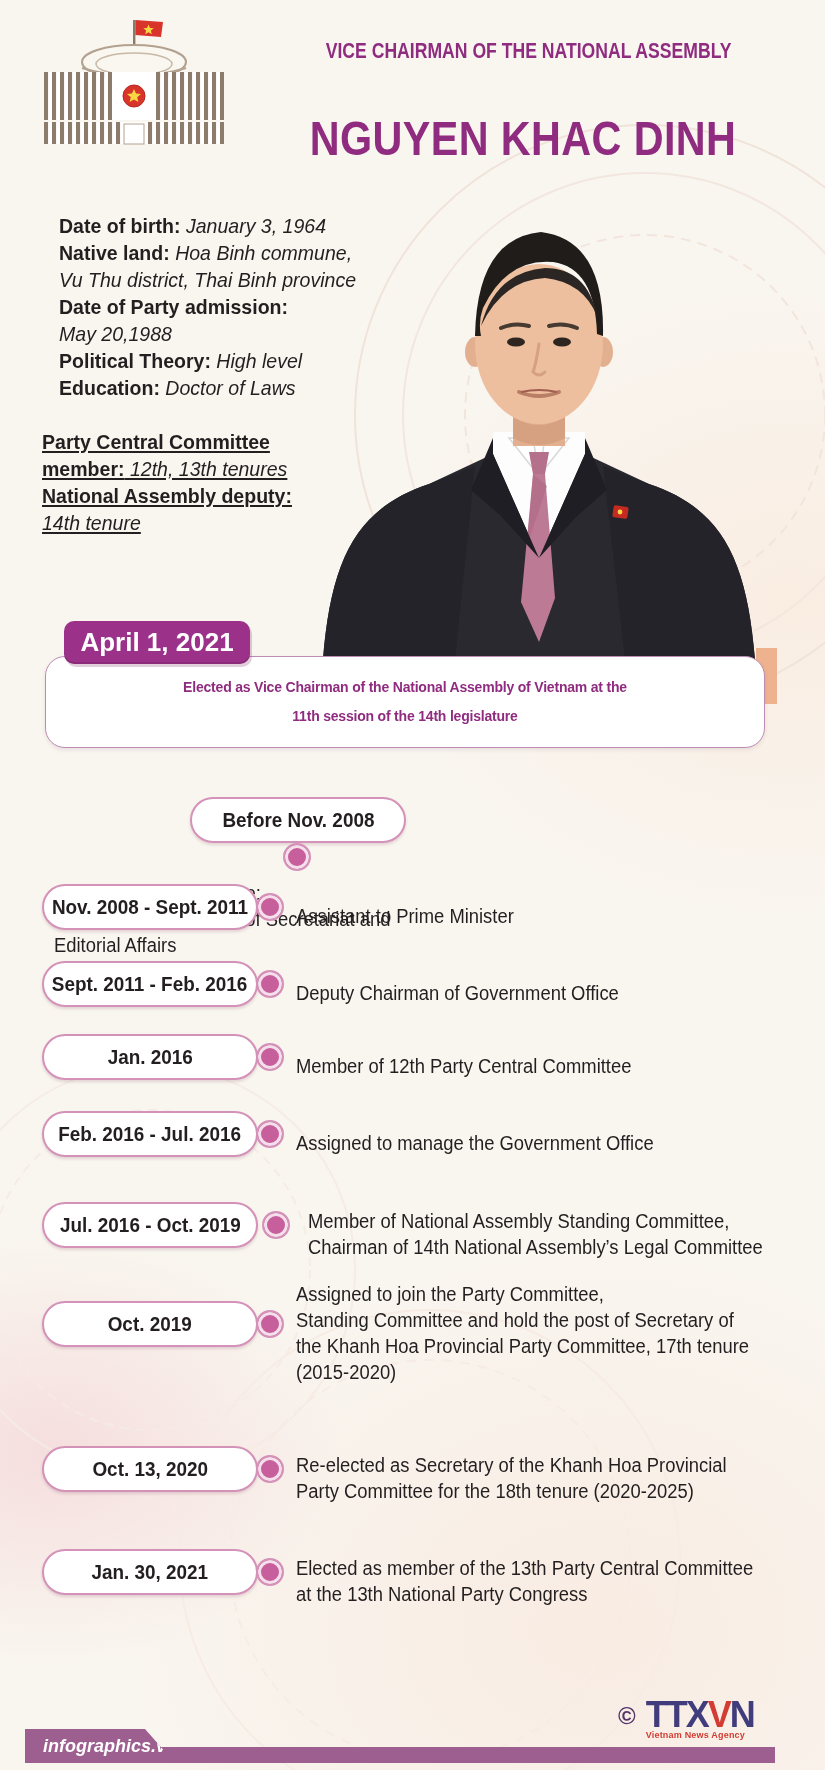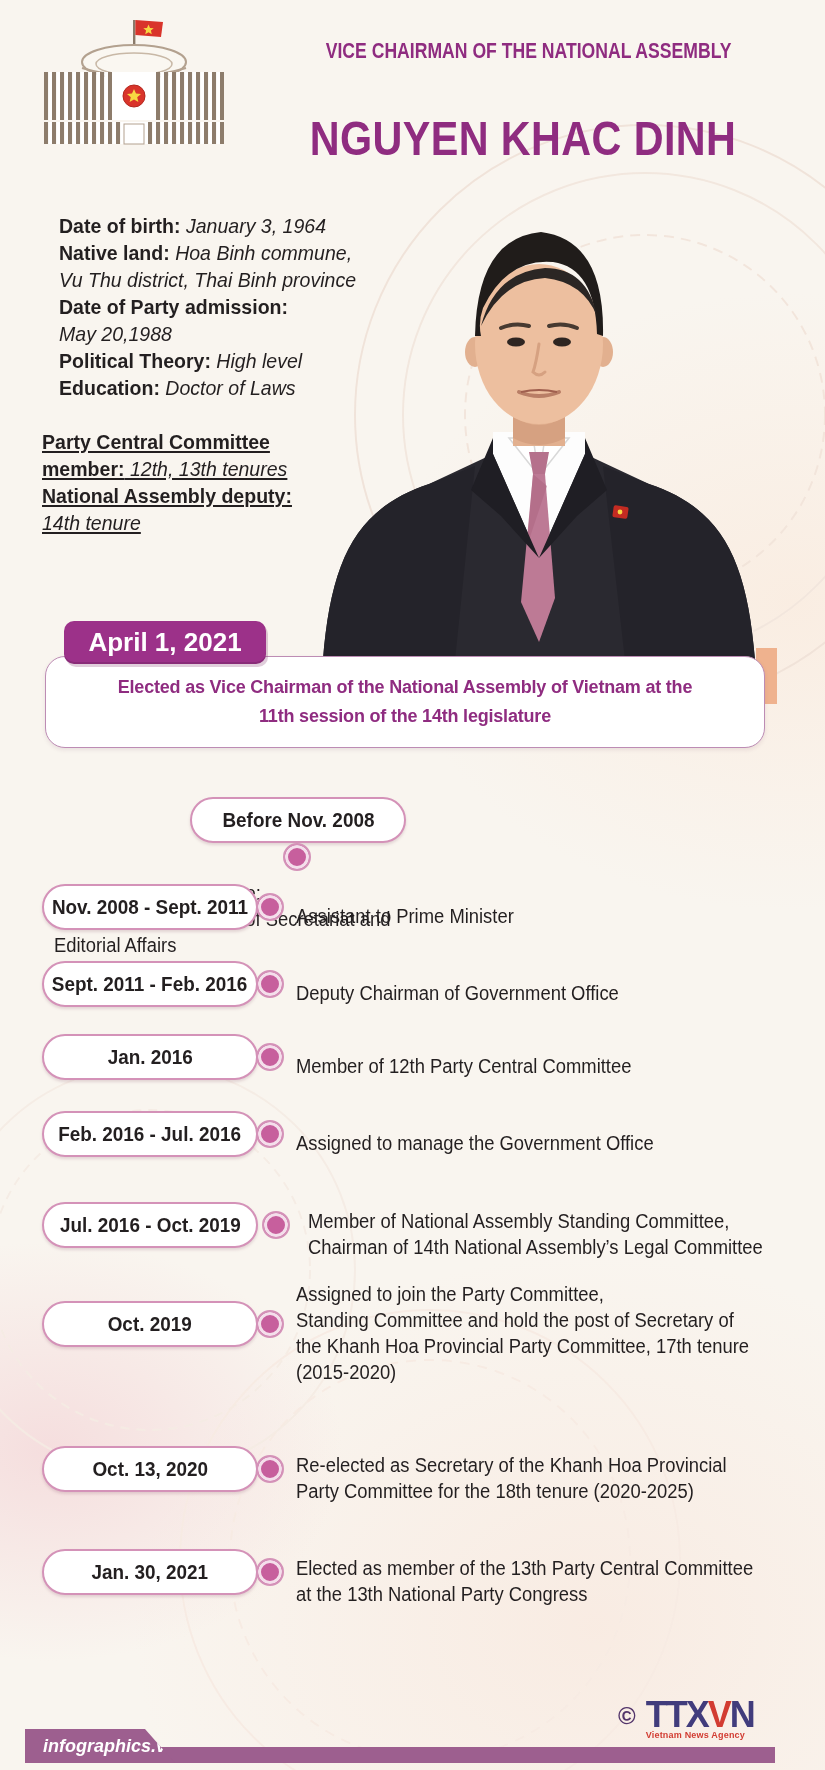--- a/index.html
+++ b/index.html
@@ -27,23 +27,23 @@
   .bio .line{transform:scaleX(0.93);transform-origin:left center;white-space:nowrap;}
   .bio b{font-style:normal;font-weight:bold;color:#231f20;}
   .bio i{font-style:italic;font-weight:normal;}
   
   .photo{position:absolute;left:295px;top:176px;width:488px;height:484px;z-index:2;}
   
   .accent{position:absolute;left:756px;top:648px;width:21px;height:56px;background:var(--salmon);z-index:2;}
   .highlight-box{position:absolute;left:45px;top:656px;width:718px;height:90px;background:#fff;
     border:1px solid #bd8cb4;border-radius:20px;display:flex;align-items:center;justify-content:center;
     box-shadow:0 2px 4px rgba(90,40,80,0.10);z-index:3;}
-  .highlight-text{width:700px;text-align:center;font-size:18px;font-weight:bold;color:var(--purple);
+  .highlight-text{width:700px;text-align:center;font-size:14px;font-weight:bold;color:var(--purple);
     line-height:29px;white-space:pre-line;letter-spacing:-0.2px;}
-  .date-badge{position:absolute;left:64px;top:621px;min-width:170px;height:43px;padding:0 16px;
+  .date-badge{position:absolute;left:64px;top:621px;min-width:170px;height:43px;padding:0 8px;
     background:var(--badge);border-radius:10px;color:#fff;font-size:26px;font-weight:bold;
     display:flex;align-items:center;justify-content:center;z-index:4;
     box-shadow:2px 3px 0 rgba(130,60,110,0.25), inset 0 -2px 0 rgba(0,0,0,0.12);}
   
   .timeline{position:absolute;left:42px;top:0;width:760px;z-index:2;}
   .t-row{position:absolute;left:0;height:46px;display:flex;align-items:center;}
   .pill{width:216px;height:46px;box-sizing:border-box;background:#fff;border:2px solid var(--pink);
     border-radius:24px;display:flex;align-items:center;justify-content:center;flex-shrink:0;
     box-shadow:0 2px 3px rgba(120,60,90,0.18);}
   .pill>span{font-size:21px;font-weight:bold;color:#231f20;white-space:nowrap;display:inline-block;

